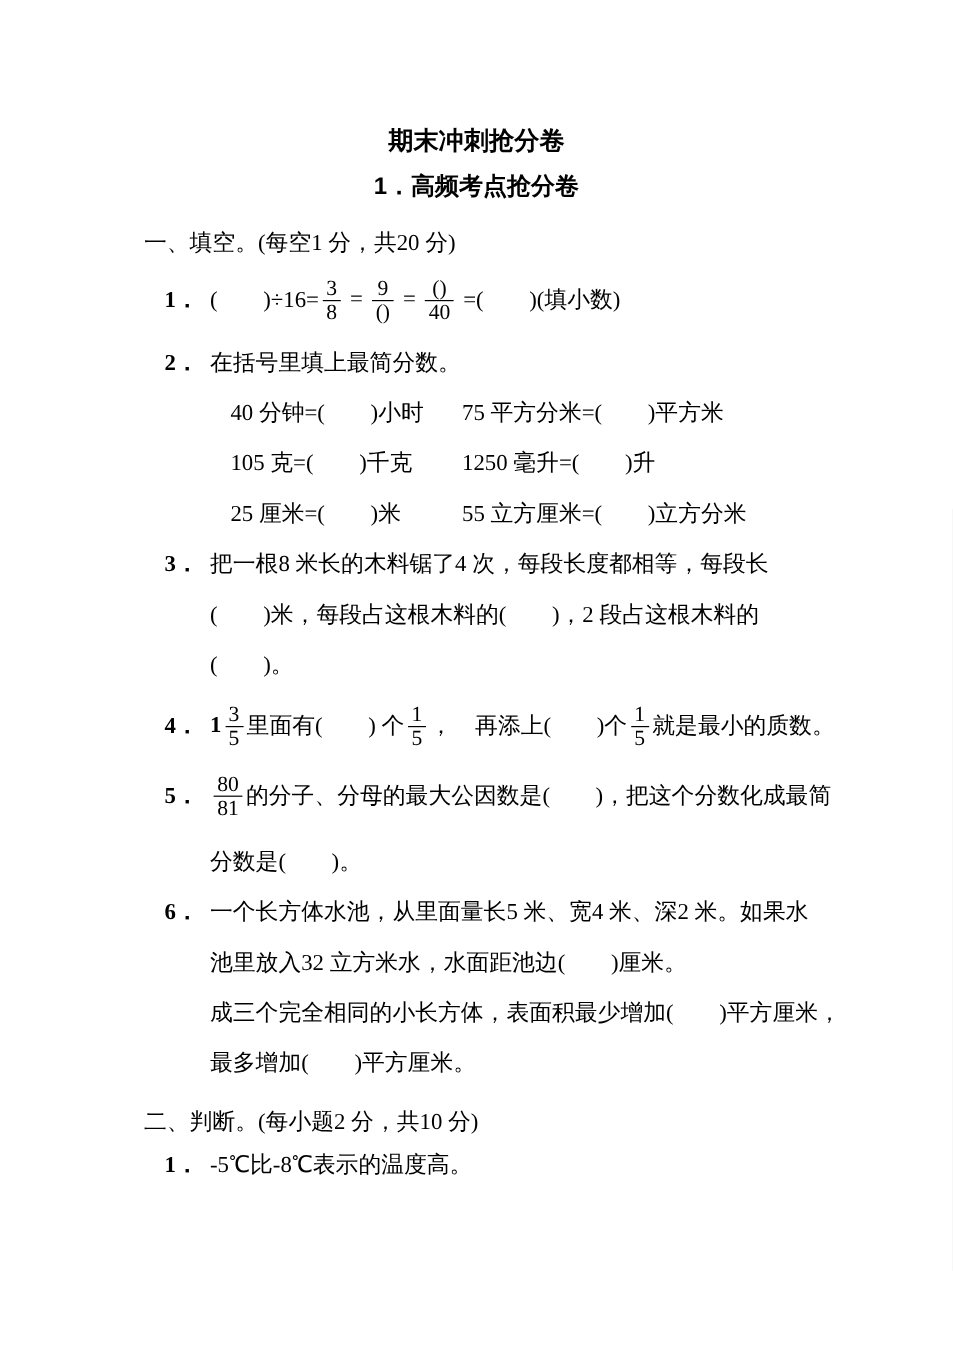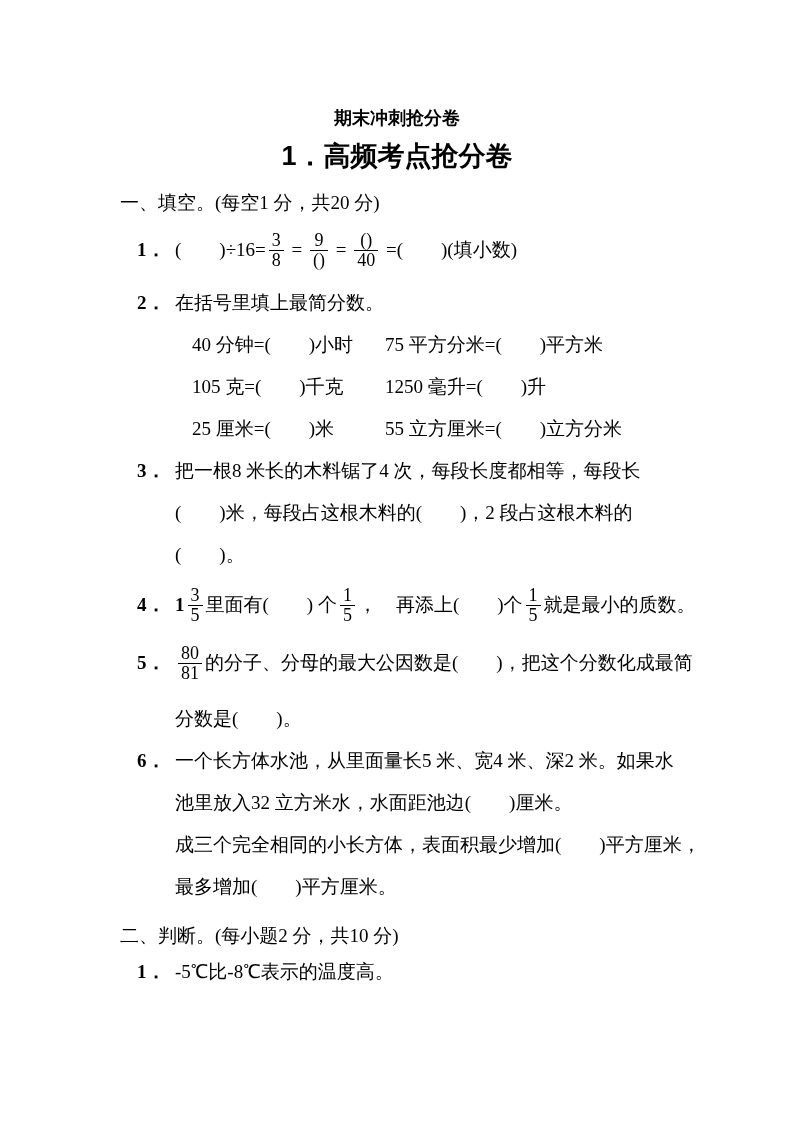--- a/index.html
+++ b/index.html
@@ -12,29 +12,29 @@
     font-family:"Liberation Serif","DejaVu Serif",serif;
     font-size:19px;
     box-sizing:border-box;
     padding-top:106px;
     overflow:hidden;
   }
   .title {
     text-align:center;
     font-family:"Liberation Sans","DejaVu Sans",sans-serif;
     font-weight:bold;
-    font-size:18px;
+    font-size:21px;
     line-height:24px;
     white-space:pre;
   }
   .subtitle {
     text-align:center;
     font-family:"Liberation Sans","DejaVu Sans",sans-serif;
     font-weight:bold;
-    font-size:27px;
+    font-size:20px;
     line-height:28px;
     margin-top:12px;
     white-space:pre;
   }
   .content { margin:18px 0 0 120px; width:600px;font-family:Liberation Serif, serif; }
   .sec-heading {
     height:30px; line-height:30px;
     white-space:pre;
   }
   .sec-heading.s2 { margin-top:13px; }

